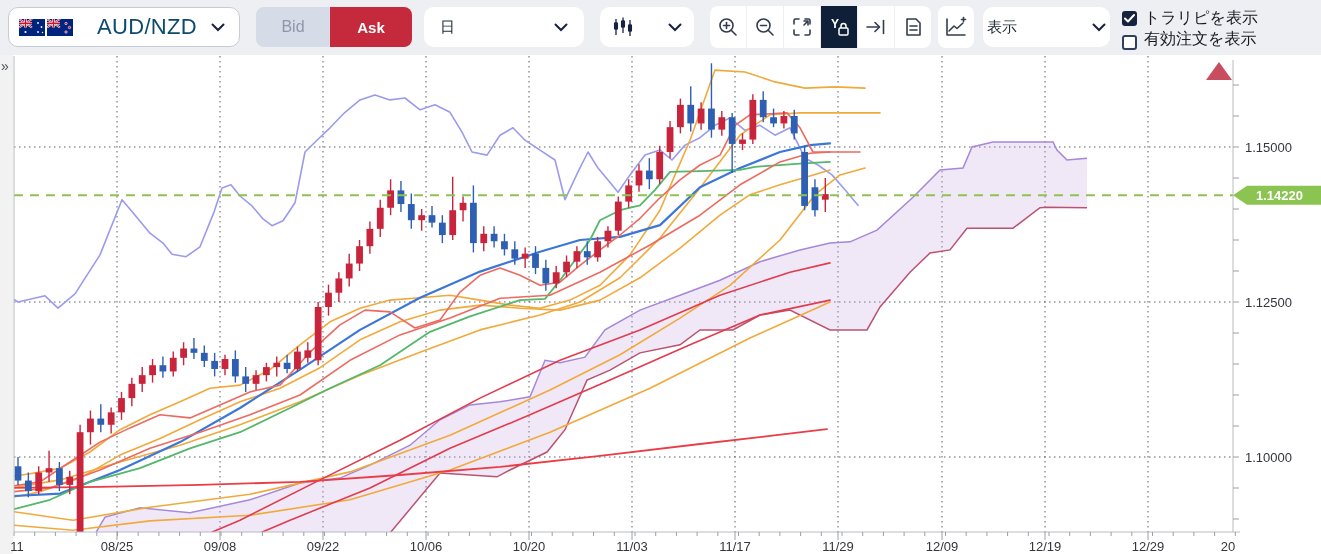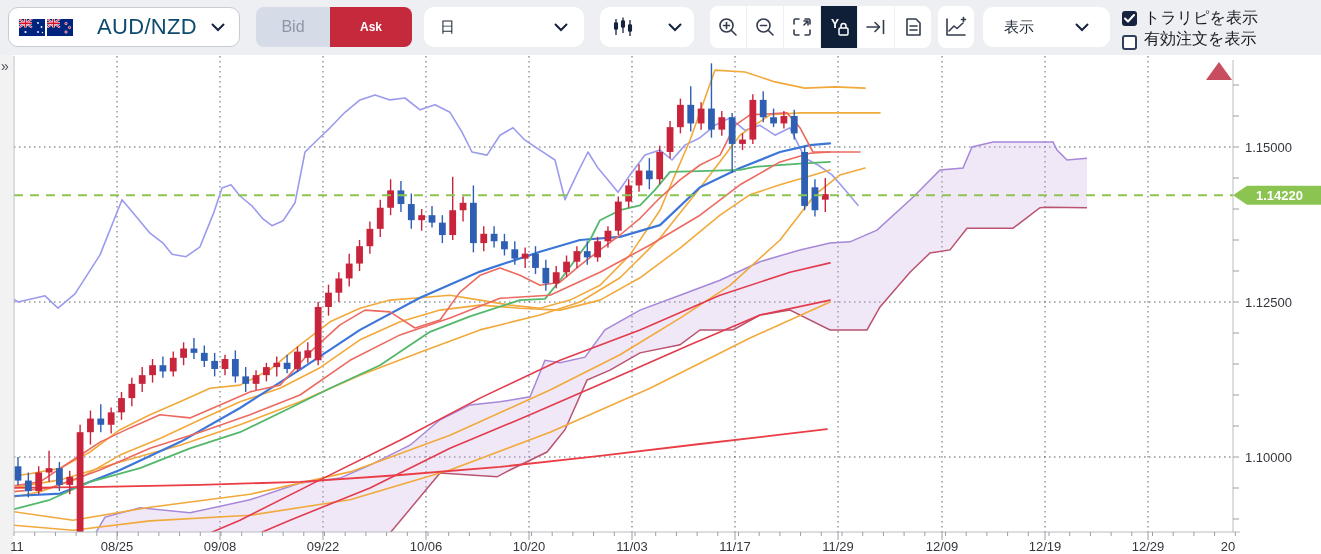--- a/index.html
+++ b/index.html
@@ -23,31 +23,31 @@
   .pair-selector .flag+.flag{margin-left:2px;}
   .pair-label{flex:1;margin-left:10px;font-size:22px;color:#0c4a6e;letter-spacing:.3px;text-align:center;}
   .chev{width:14px;height:9px;margin-right:14px;flex:none;}
   .bidask{position:absolute;left:256px;top:7px;height:58px;display:flex;}
   .btn-bid{
     width:74px;height:40px;background:#d5dbe7;color:#8e97a8;border:none;
     border-radius:8px 0 0 8px;font-size:16px;cursor:pointer;font-family:inherit;
   }
   .btn-ask{
     width:82px;height:40px;background:#c4293c;color:#fff;border:none;
-    border-radius:0 8px 8px 0;font-size:12px;font-weight:bold;cursor:pointer;font-family:inherit;
+    border-radius:0 8px 8px 0;font-size:15px;font-weight:bold;cursor:pointer;font-family:inherit;
   }
   .select-box{
     position:absolute;top:7px;height:40px;background:#fff;border-radius:10px;
     display:flex;align-items:center;cursor:pointer;box-sizing:border-box;
   }
   .select-box .txt{font-size:15px;color:#1c2533;}
   .sel-tf{left:424px;width:160px;padding:0 16px;}
   .sel-tf .txt{flex:1;}
   .sel-type{left:600px;width:94px;padding:0 12px;justify-content:space-between;}
-  .sel-disp{left:983px;width:127px;padding:0 21px;}
+  .sel-disp{left:983px;width:127px;padding:0 4px;}
   .sel-disp .txt{flex:1;}
   .tool-btn{
     position:absolute;top:6px;width:36px;height:42px;background:#fff;border:none;
     border-radius:8px;display:flex;align-items:center;justify-content:center;cursor:pointer;padding:0;
   }
   .tool-btn.grouped{border-radius:0;}
   .tool-btn.first{border-radius:8px 0 0 8px;}
   .tool-btn.last{border-radius:0 8px 8px 0;}
   .tool-btn.active{background:#101f38;}
   .checks{position:absolute;left:1122px;top:8px;}

